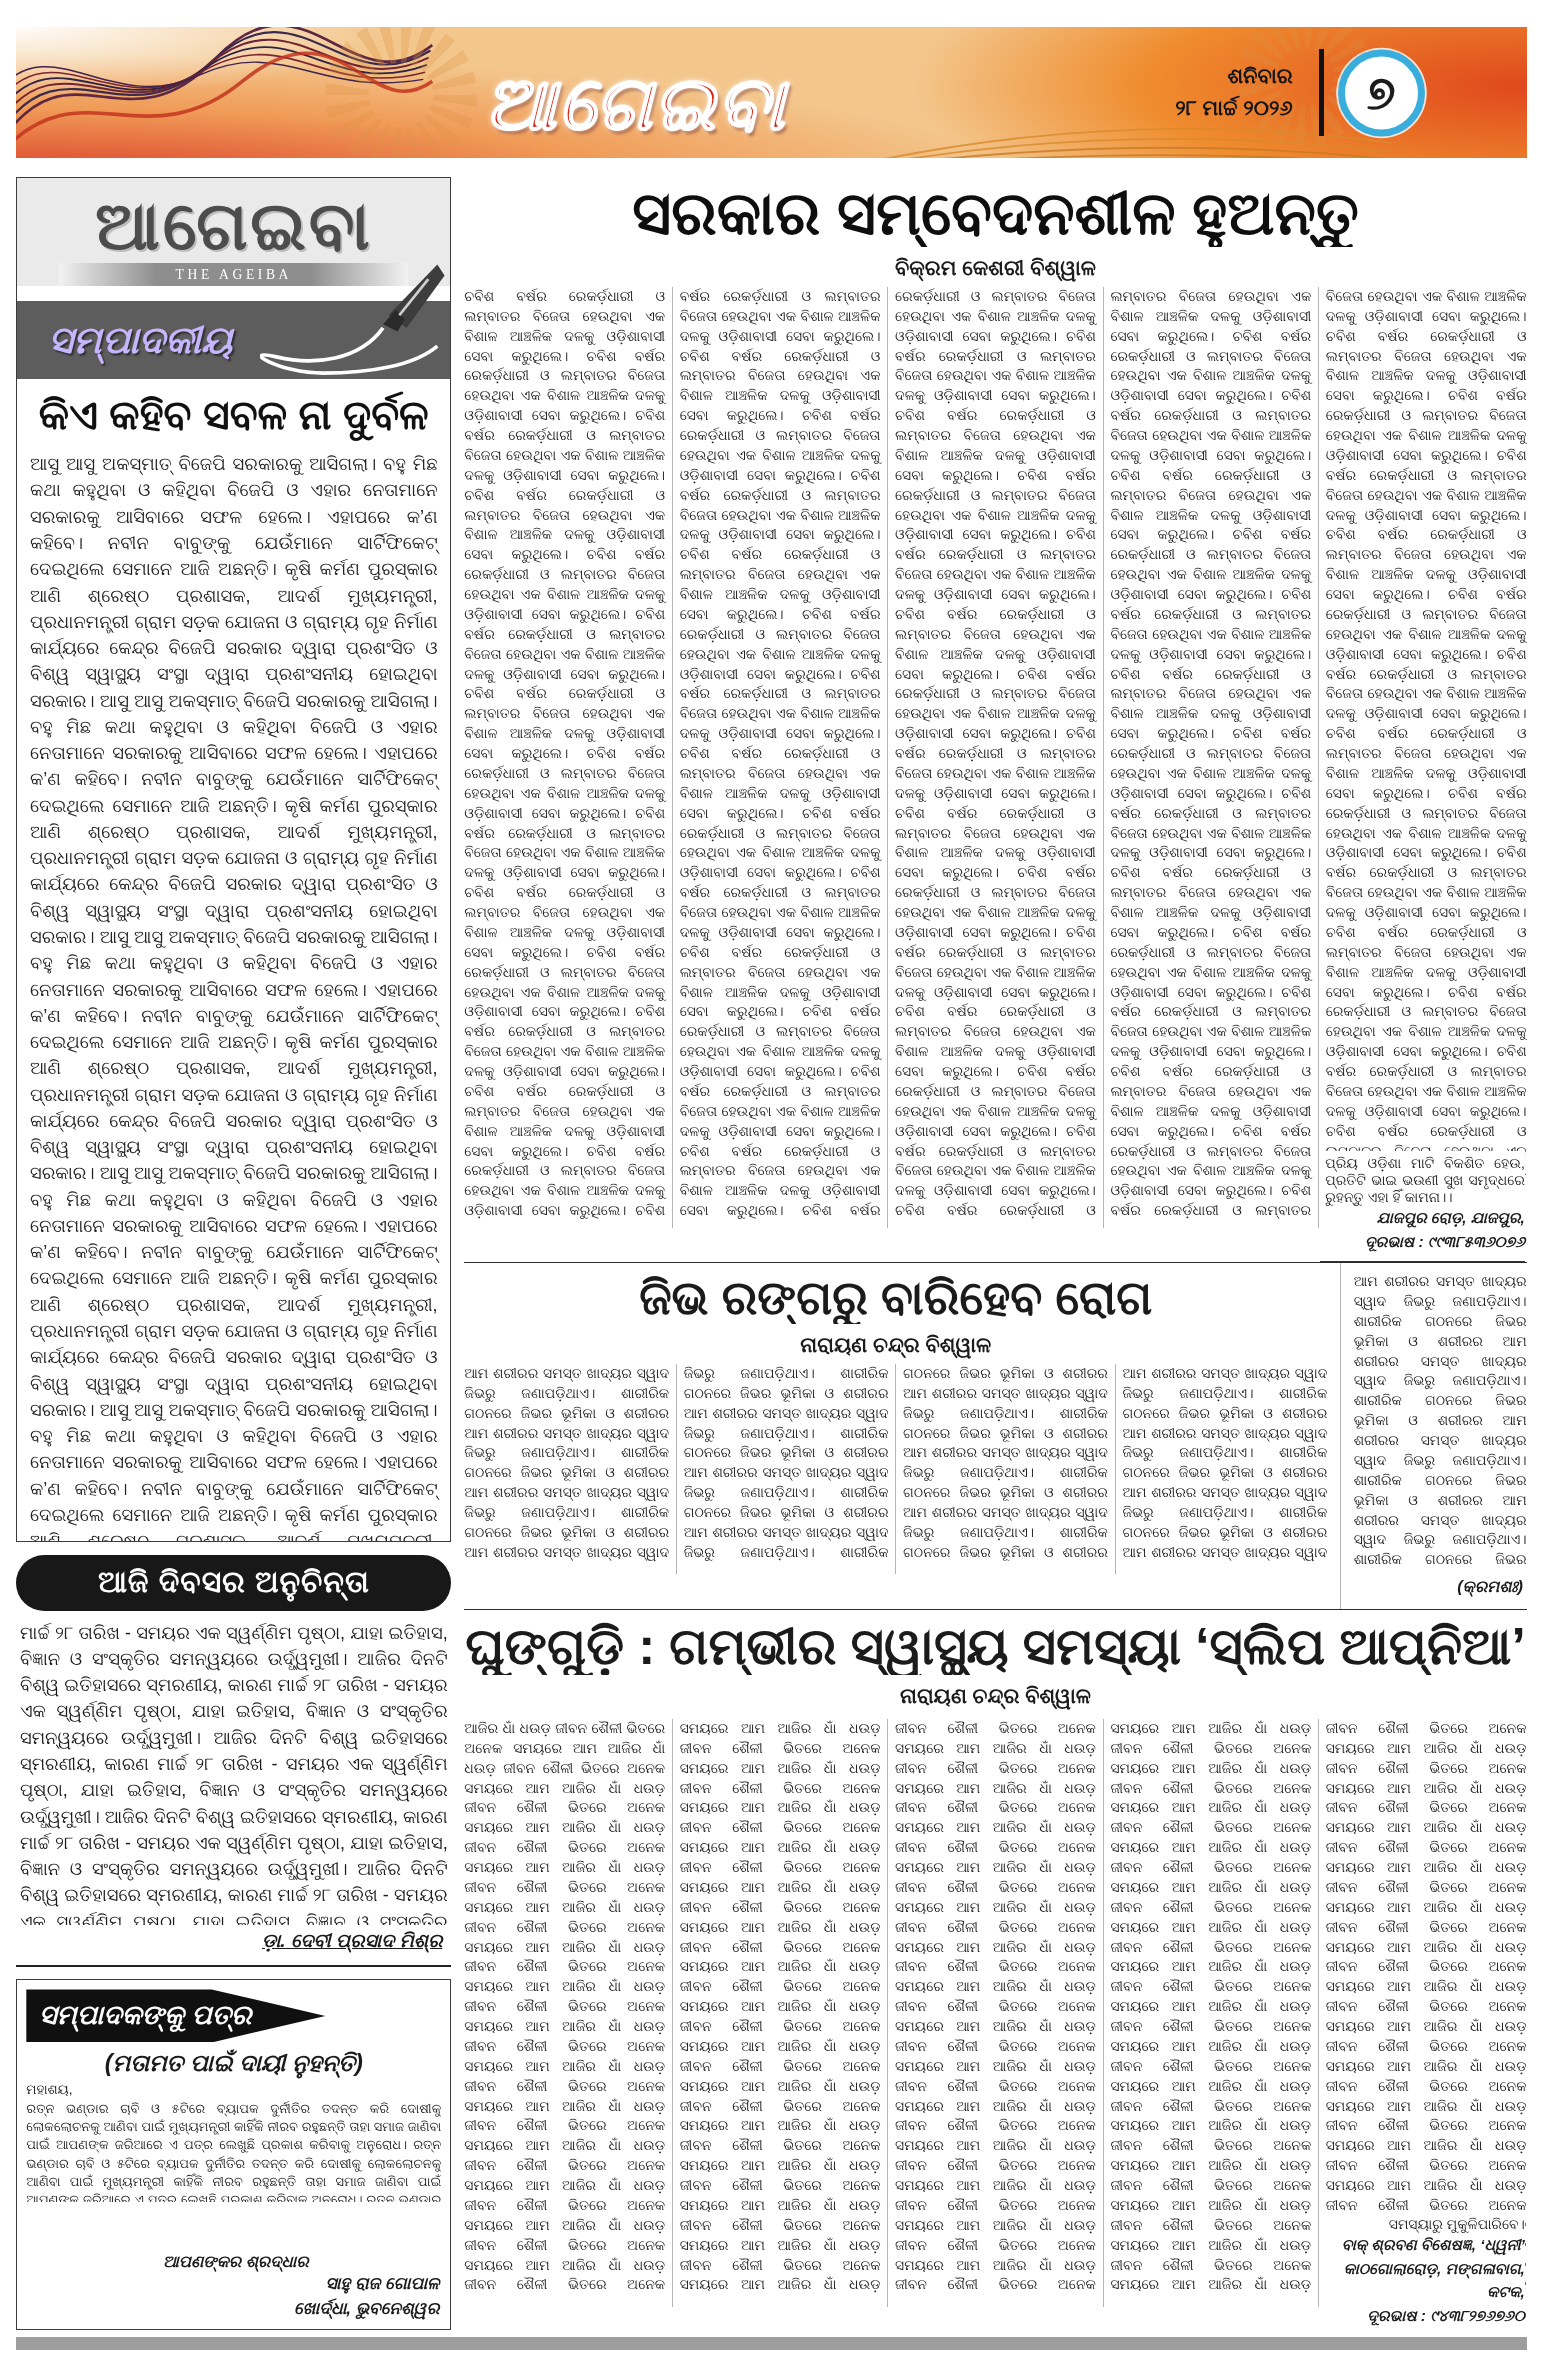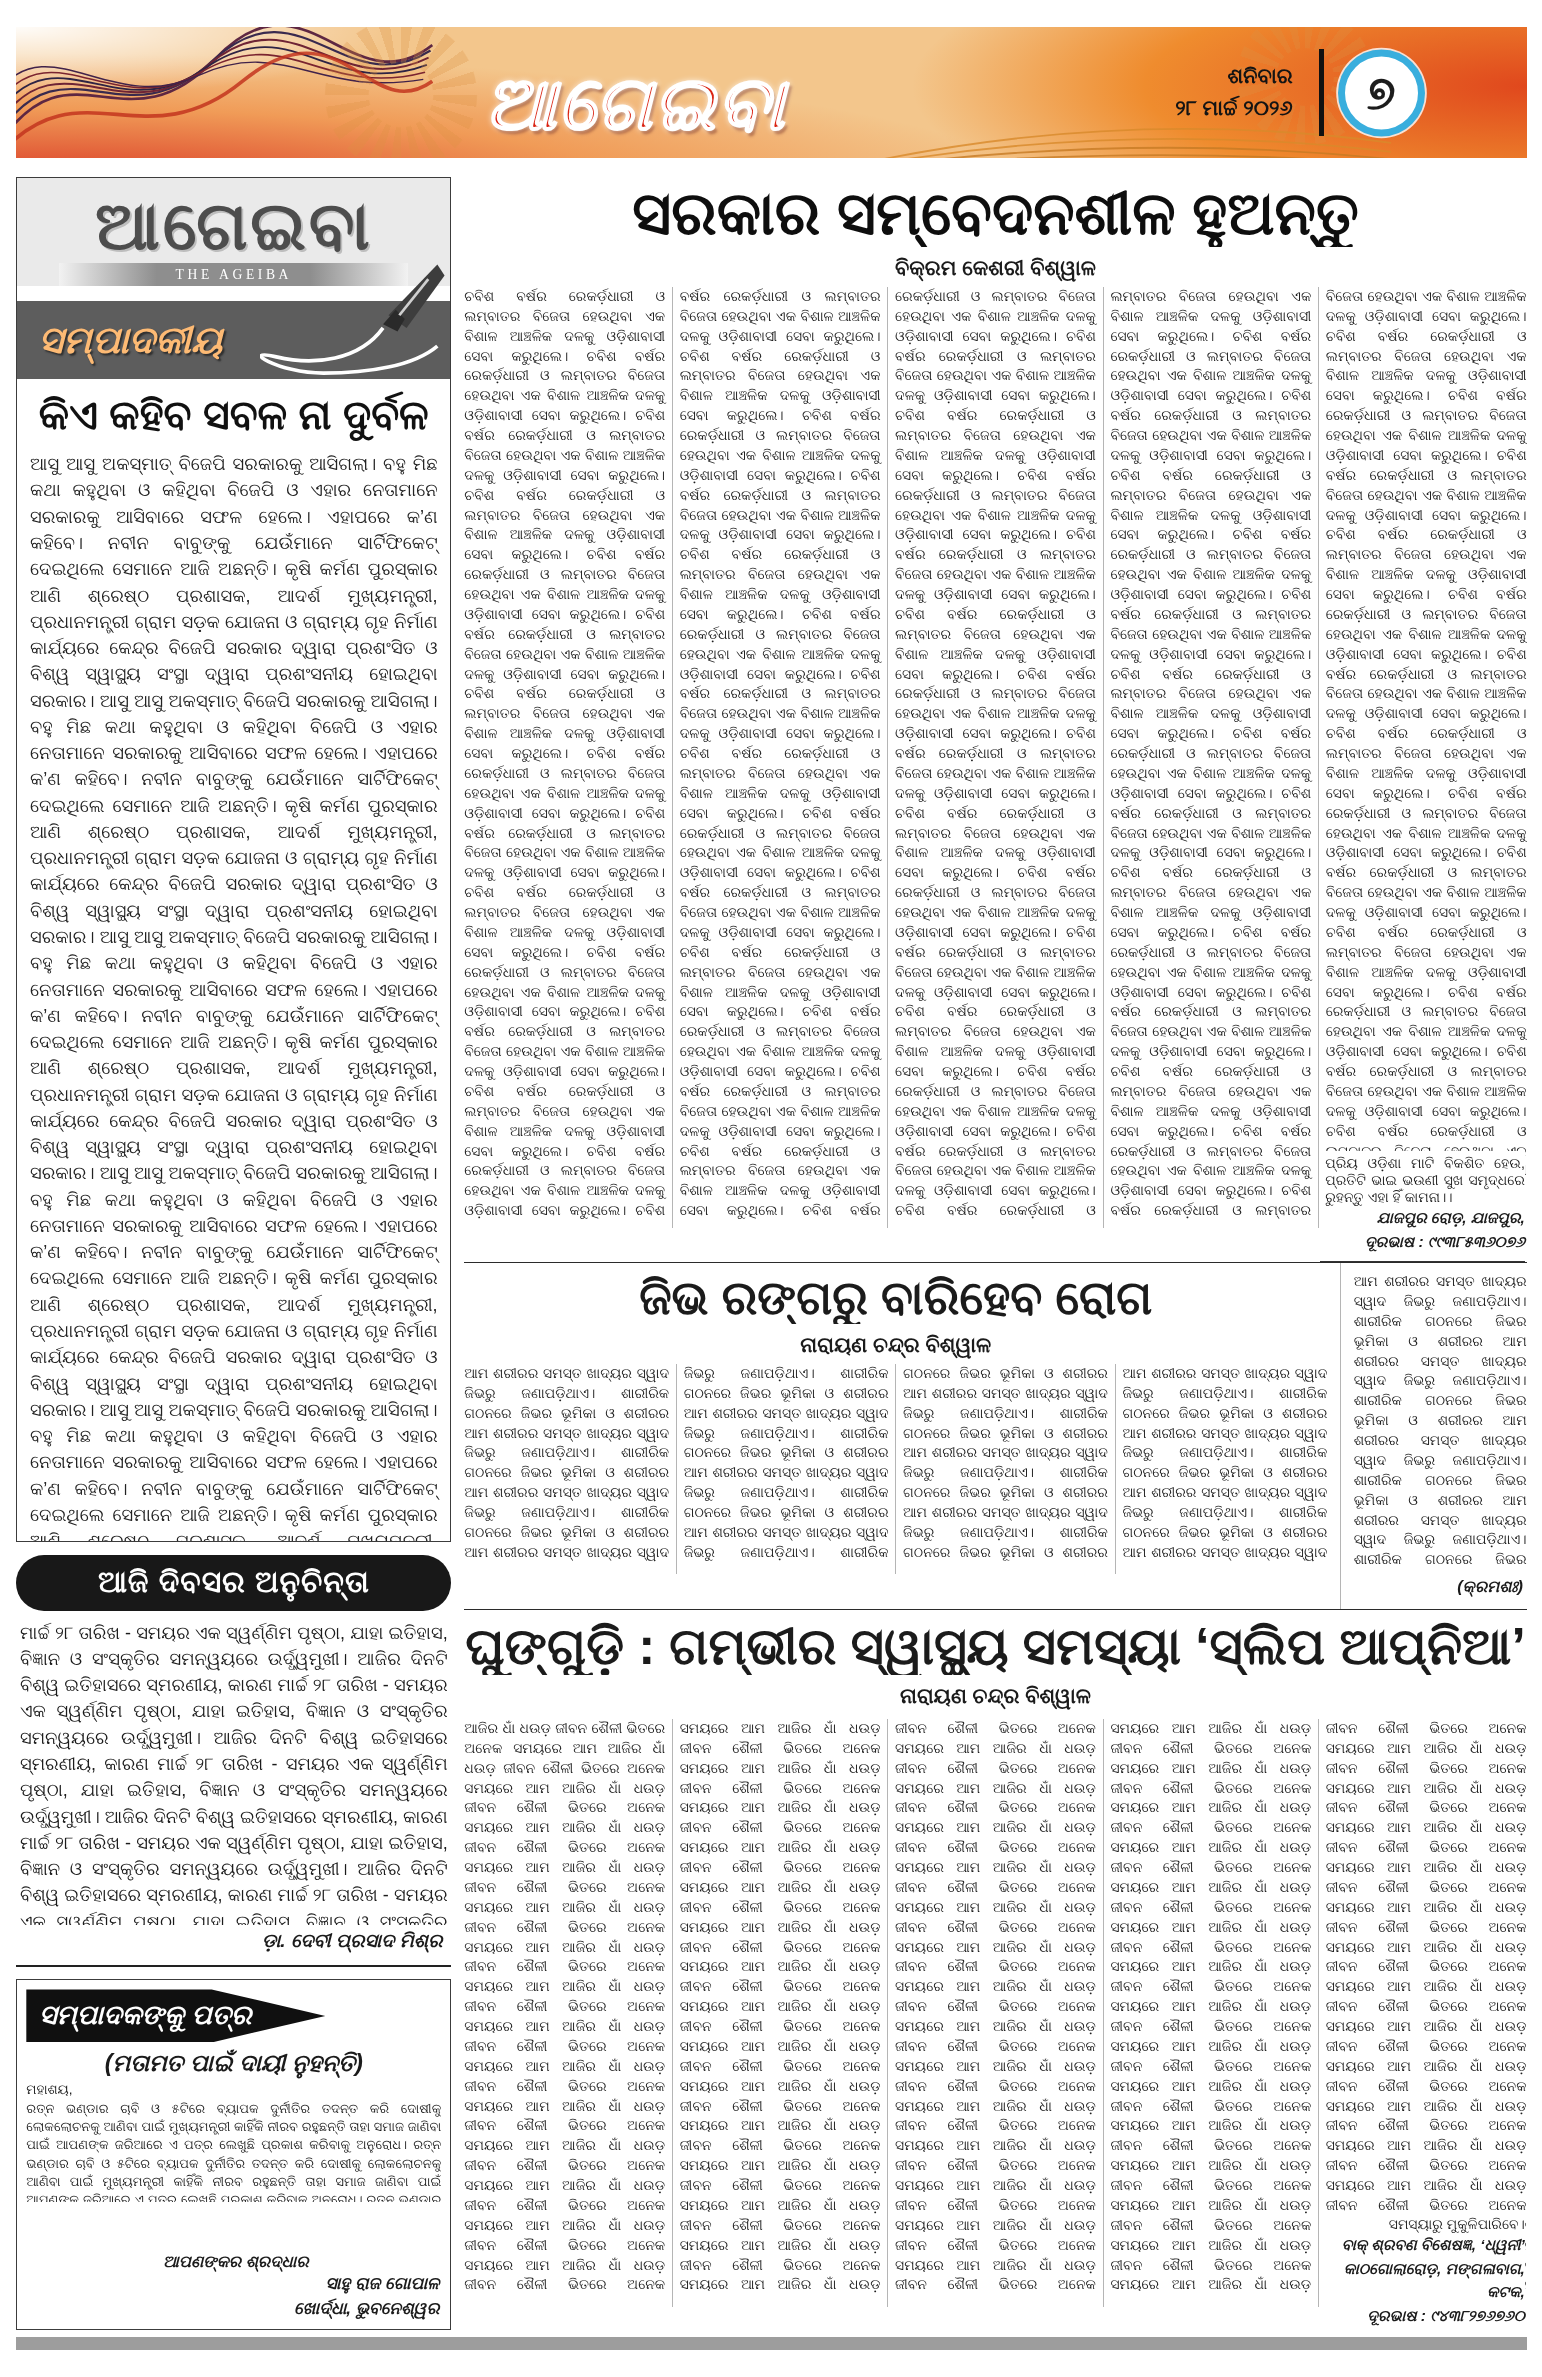--- a/index.html
+++ b/index.html
@@ -52,32 +52,32 @@
 
   
   .editorial-box{ height:1365px; border:1.8px solid #3c3c3c; overflow:hidden; display:flex; flex-direction:column; background:#fff; }
   .masthead{ background:#eaeaea; padding-top:12.7px; text-align:center; }
   .masthead-title{ font-size:67px; font-weight:bold; color:#4d4d4d; letter-spacing:2.7px;
     text-shadow:1.8px 1.8px 0 #bdbdbd; line-height:1.05; }
   .masthead-bar{ height:23.6px; margin:1.8px 42px 0 42px; display:flex; align-items:center; justify-content:center;
     background:linear-gradient(90deg,#f2f2f2,#8e8e8e 28%,#8e8e8e 72%,#f2f2f2);
     color:#fff; font-family:"Liberation Serif","DejaVu Serif",serif; font-size:13.6px; letter-spacing:3.6px; }
   .section-band{ background:#5d5d5d; height:78px; margin-top:14.5px; position:relative; overflow:visible; }
-  .section-band .label{ color:#fdba74; font-style:italic; font-weight:bold; font-size:38px; line-height:78px; padding-left:21px;
+  .section-band .label{ color:#c4b5fd; font-style:italic; font-weight:bold; font-size:38px; line-height:78px; padding-left:31px;
     text-shadow:1.8px 1.8px 1.8px #2e2e2e; }
   .pen-icon{ position:absolute; right:0; top:-42px; width:190px; height:127px; }
   .editorial-headline{ font-size:41px; font-weight:bold; text-align:center; color:#111; padding:14.5px 3.6px 5.4px 3.6px; line-height:1.1; }
   .editorial-body{ flex:1; overflow:hidden; font-size:18px; line-height:1.46; text-align:justify; padding:7.3px 12.7px 9px 12.7px; color:#222; }
 
   
   .thought{ margin-top:12.7px; }
   .thought-pill{ background:#181818; color:#fff; border-radius:31px; height:56px; display:flex; align-items:center; justify-content:center;
     font-size:30px; font-weight:bold; letter-spacing:0.9px; }
   .thought-body{ height:314px; overflow:hidden; font-size:18px; line-height:1.46; text-align:justify; padding:9px 3.6px 0 3.6px; }
-  .thought-sig{ text-align:right; font-style:italic; font-weight:bold; font-size:19px; padding:5.4px 9px 12.7px 0; border-bottom:2.7px solid #222; }
+  .thought-sig{ text-align:right; font-style:italic; font-weight:bold; font-size:19px; padding:5.4px 9px 12.7px 0; border-bottom:2.7px solid #222;text-decoration:underline; }
 
   
   .letters-box{ flex:1; margin-top:12.7px; border:1.8px solid #3c3c3c; position:relative; overflow:hidden; padding:9px 9px 5.4px 9px; background:#fff; }
   .letters-pennant{ width:299px; height:53px; background:#101010; color:#fff;
     clip-path:polygon(0 0, 62% 0, 100% 50%, 62% 100%, 0 100%);
     display:flex; align-items:center; font-style:italic; font-weight:bold; font-size:27px; padding-left:12.7px; }
   .letters-disclaimer{ text-align:center; font-weight:bold; font-size:23.6px; padding:7.3px 0 3.6px 0;font-style:italic; }
   .letter-salutation{ font-size:13.6px; padding:1.8px 0; }
   .letter-body{ height:102px; overflow:hidden; font-size:13px; line-height:1.4; text-align:justify; }
   .letter-sig-block{ position:absolute; left:15px; right:11px; bottom:7.3px; background:#fff; padding-top:3.6px; }

